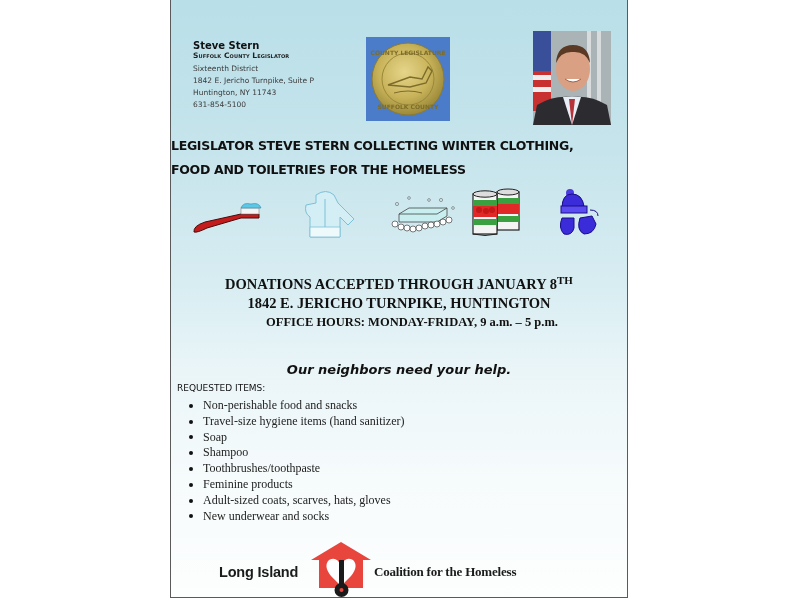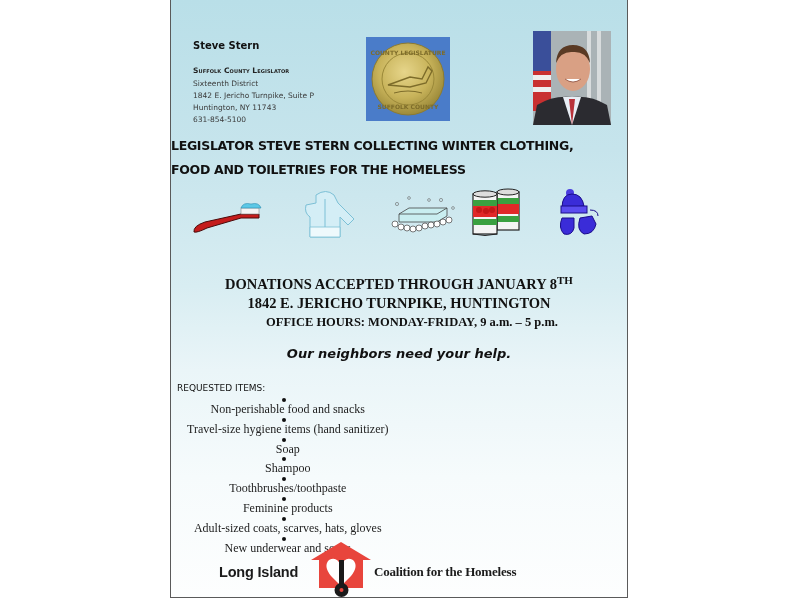--- a/index.html
+++ b/index.html
@@ -12,21 +12,21 @@
     border: 1px solid #5a5a5a;
     background: linear-gradient(to bottom, #b9dfe8 0%, #c6e4ec 25%, #d8edf2 48%, #eaf5f8 62%, #f6fbfc 80%, #fdfefe 100%);
     overflow: hidden;
   }
   .org-title {
     position: absolute; left: 0; width: 100%; top: 13px; text-align: center;
     font-family: "Liberation Serif", serif; font-size: 11.5px; font-weight: bold;
     font-variant: small-caps; color: #1a1a1a; letter-spacing: 0.2px;
   }
   .contact { position: absolute; left: 22px; top: 40px; font-family: "DejaVu Sans", sans-serif; color: #333; }
-  .contact .name { font-size: 10px; font-weight: bold; color: #111; margin-bottom: 15px; }
+  .contact .name { font-size: 10px; font-weight: bold; color: #111; margin-bottom: 0; }
   .contact .role { font-size: 7.5px; font-weight: bold; font-variant: small-caps; color: #222; margin-bottom: 3px; letter-spacing: 0.1px;}
   .contact .line { font-size: 7.5px; line-height: 12px; color: #3a3a3a; }
   .seal-box {
     position: absolute; left: 195px; top: 37px; width: 84px; height: 84px; background: #4a7cc9;
     display: flex; align-items: center; justify-content: center;
   }
   .photo {
     position: absolute; left: 362px; top: 31px; width: 78px; height: 94px; overflow: hidden;
     background: linear-gradient(to right, #c22 0%, #e8e8e8 20%, #b8bcc0 40%, #9aa4a8 70%, #c8ccce 100%);
   }
@@ -39,32 +39,32 @@
   .icon-item { position: absolute; }
   .donations {
     position: absolute; left: 0; width: 100%; top: 271px; text-align: center;
     font-family: "Liberation Serif", serif; font-weight: bold; color: #111;
   }
   .donations .l1 { font-size: 14.5px; line-height: 19px; }
   .donations .l1 sup { font-size: 11px; vertical-align: 5px; }
   .donations .l2 { font-size: 14.5px; line-height: 19px; }
   .donations .l3 { font-size: 12.5px; line-height: 18px; padding-left: 26px; }
   .tagline {
-    position: absolute; left: 0; width: 100%; top: 346px; text-align: center;
+    position: absolute; left: 0; width: 100%; top: 362px; text-align: center;
     font-family: "DejaVu Sans", sans-serif; font-style: italic; font-weight: bold; font-size: 13px; color: #111;
   }
   .req-heading {
     position: absolute; left: 6px; top: 383px;
     font-family: "DejaVu Sans", sans-serif; font-size: 9px; font-weight: normal; color: #111;
   }
   .req-list {
     position: absolute; left: 16px; top: 398px; margin: 0; padding: 0; list-style: none;
     font-family: "Liberation Serif", serif; font-size: 12px; color: #222;
   }
-  .req-list li { line-height: 15.8px; display: flex; align-items: center; flex-direction: column; }
+  .req-list li { line-height: 15.8px; display: flex; align-items: center; }
   .req-list .bullet { display: inline-block; width: 4px; height: 4px; border-radius: 50%; background: #111; margin-right: 10px; margin-left: 2px; }
   .footer-logo { position: absolute; left: 0; top: 540px; width: 100%; height: 58px; }
   .logo-left {
     position: absolute; left: 48px; top: 24px; font-family: "Liberation Sans", sans-serif;
     font-weight: bold; font-size: 14.5px; color: #1b1b1b; letter-spacing: -0.2px;
   }
   .logo-right {
     position: absolute; left: 203px; top: 24px; font-family: Liberation Serif, serif;
     font-weight: bold; font-size: 13px; color: #1b1b1b; letter-spacing: -0.2px;
   }

